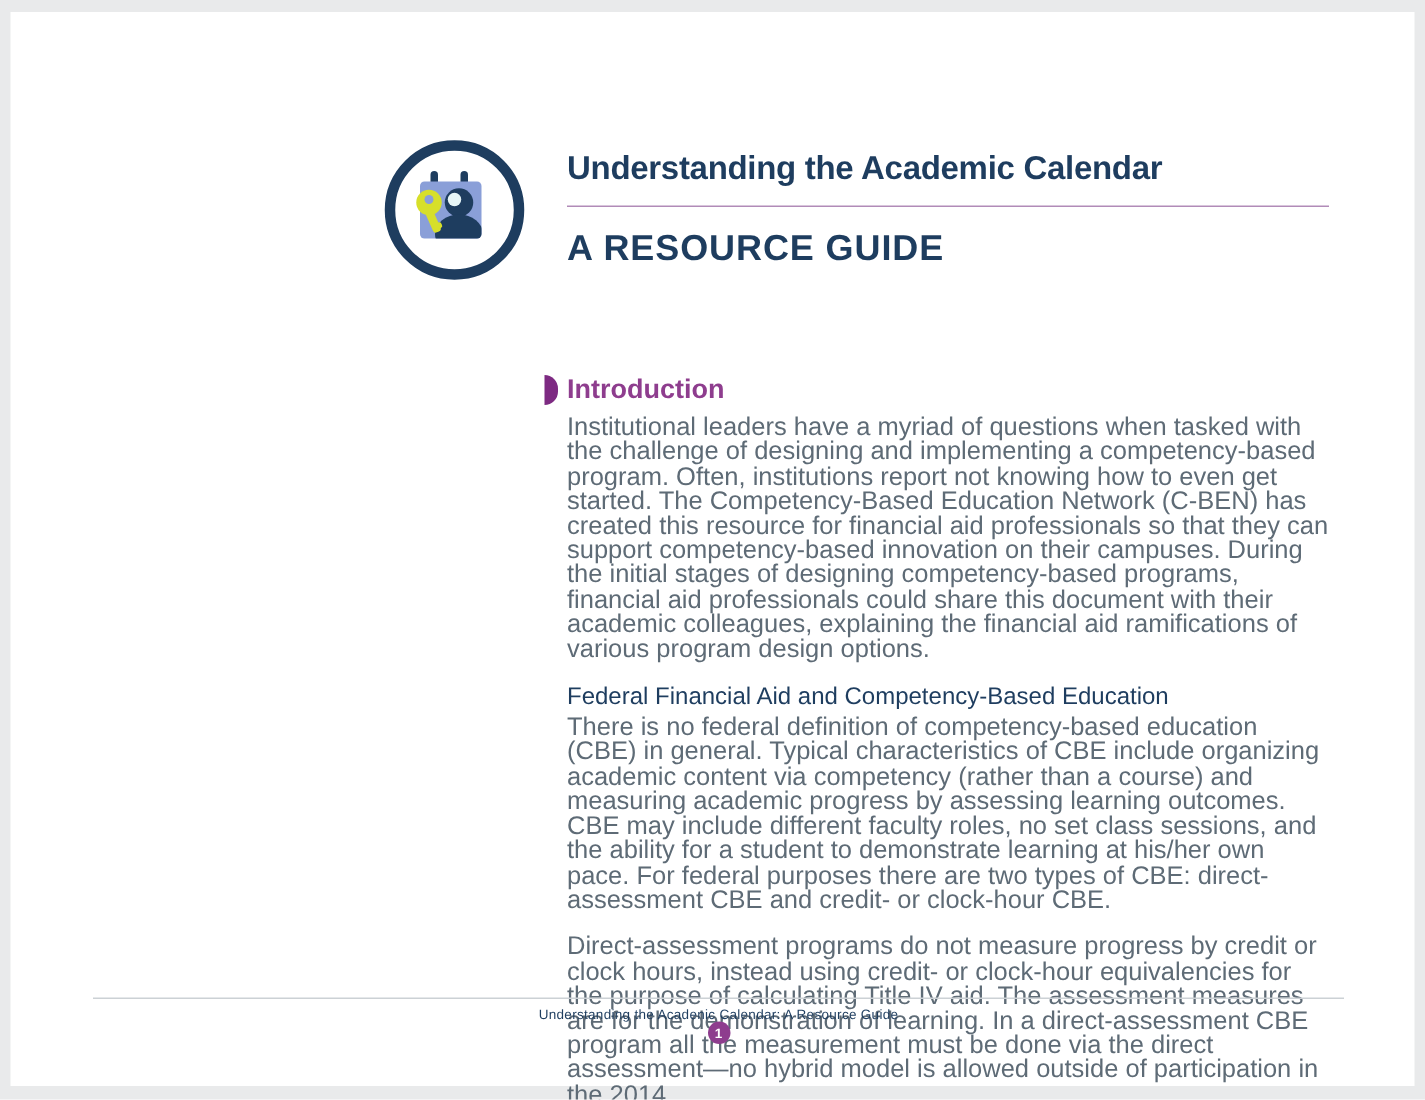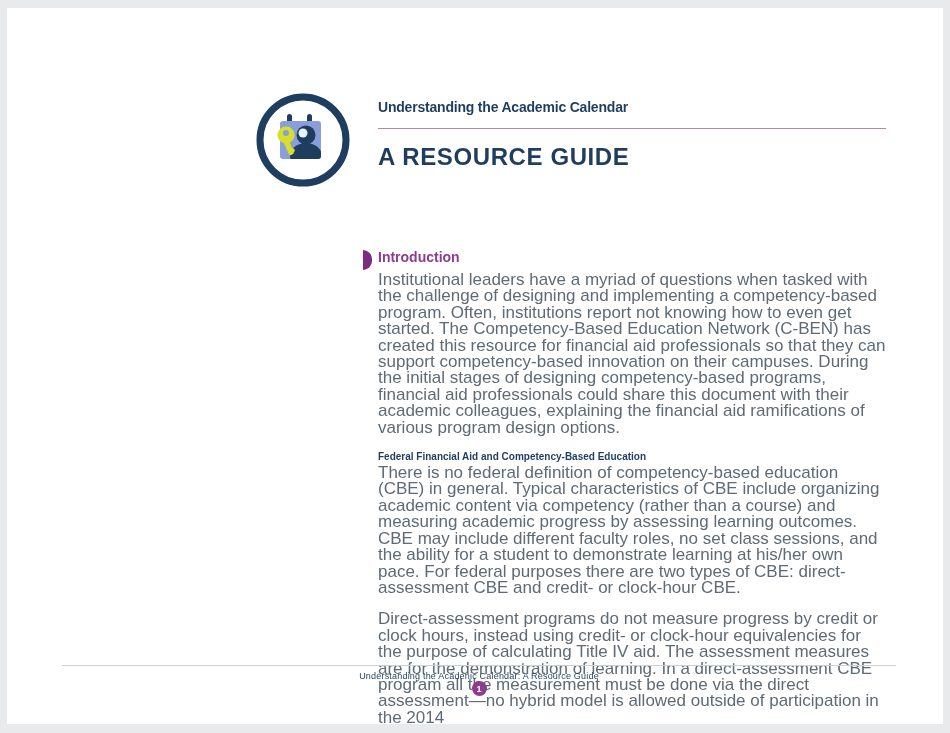--- a/index.html
+++ b/index.html
@@ -32,21 +32,21 @@
     height: 96px;
   }
   .title-block {
     position: absolute;
     left: 371px;
     top: 92px;
     width: 508px;
   }
   .doc-title {
     margin: 0;
-    font-size: 14px;
+    font-size: 22px;
     font-weight: bold;
     color: #1e3d5f;
     letter-spacing: -0.2px;
     line-height: 1.1;
   }
   .title-rule {
     border: none;
     border-top: 1px solid #b18bb8;
     margin: 13px 0 0 0;
   }
@@ -73,34 +73,34 @@
     position: absolute;
     left: -15px;
     top: 1px;
     width: 9px;
     height: 20px;
     background: #7d2a82;
     border-radius: 0 10px 10px 0;
   }
   .section-title {
     margin: 0;
-    font-size: 14px;
+    font-size: 18px;
     font-weight: bold;
     color: #8e3d8e;
   }
   .content p {
     margin: 0 0 15px 0;
     font-size: 17px;
     line-height: 16.4px;
     color: #5e6b76;
   }
   .sub-heading {
     margin: 0 0 3px 0;
-    font-size: 10px;
-    font-weight: bold;
+    font-size: 16px;
+    font-weight: normal;
     color: #1e3d5f;
   }
 
   
   .page-footer {
     position: absolute;
     left: 55px;
     right: 47px;
     top: 657px;
     border-top: 1px solid #ccd1d5;

